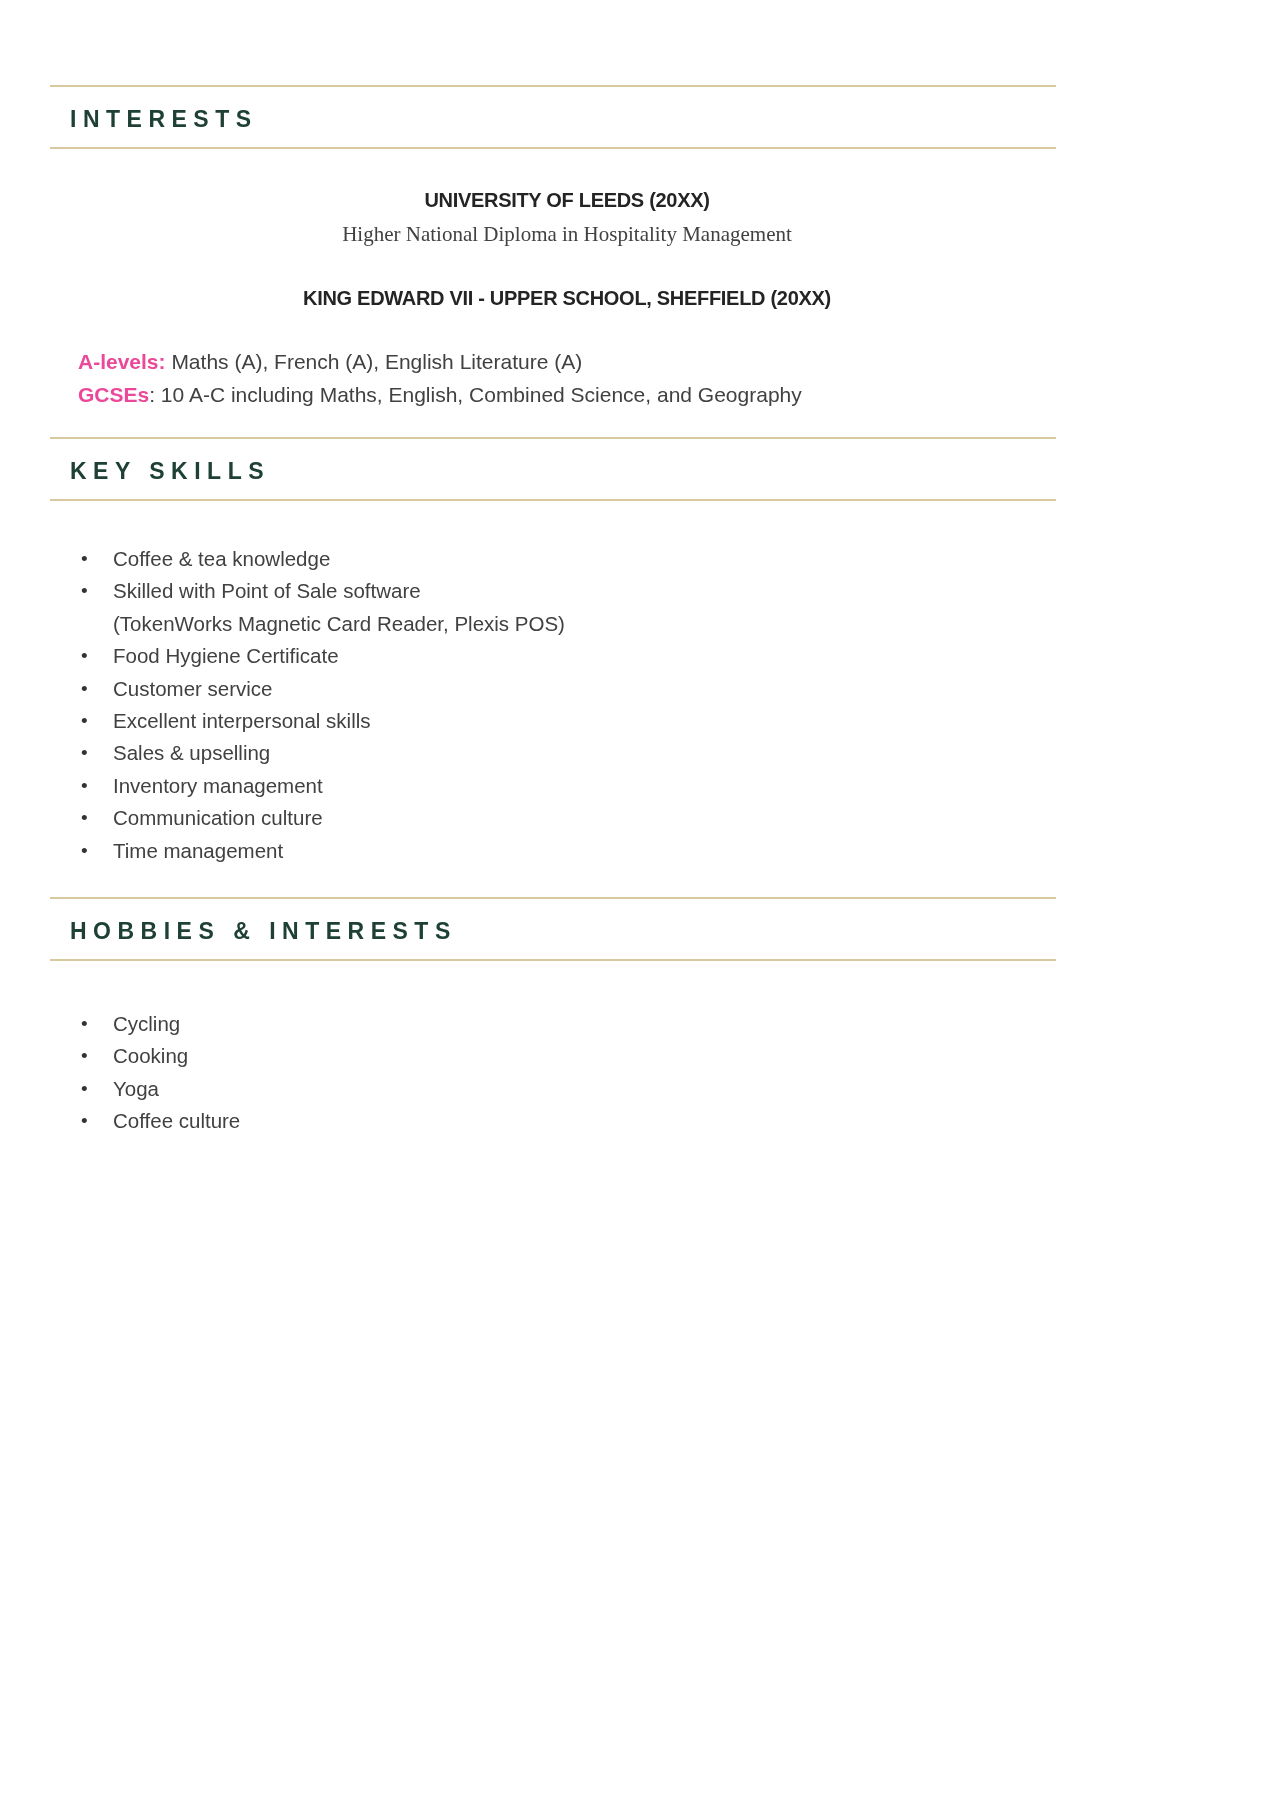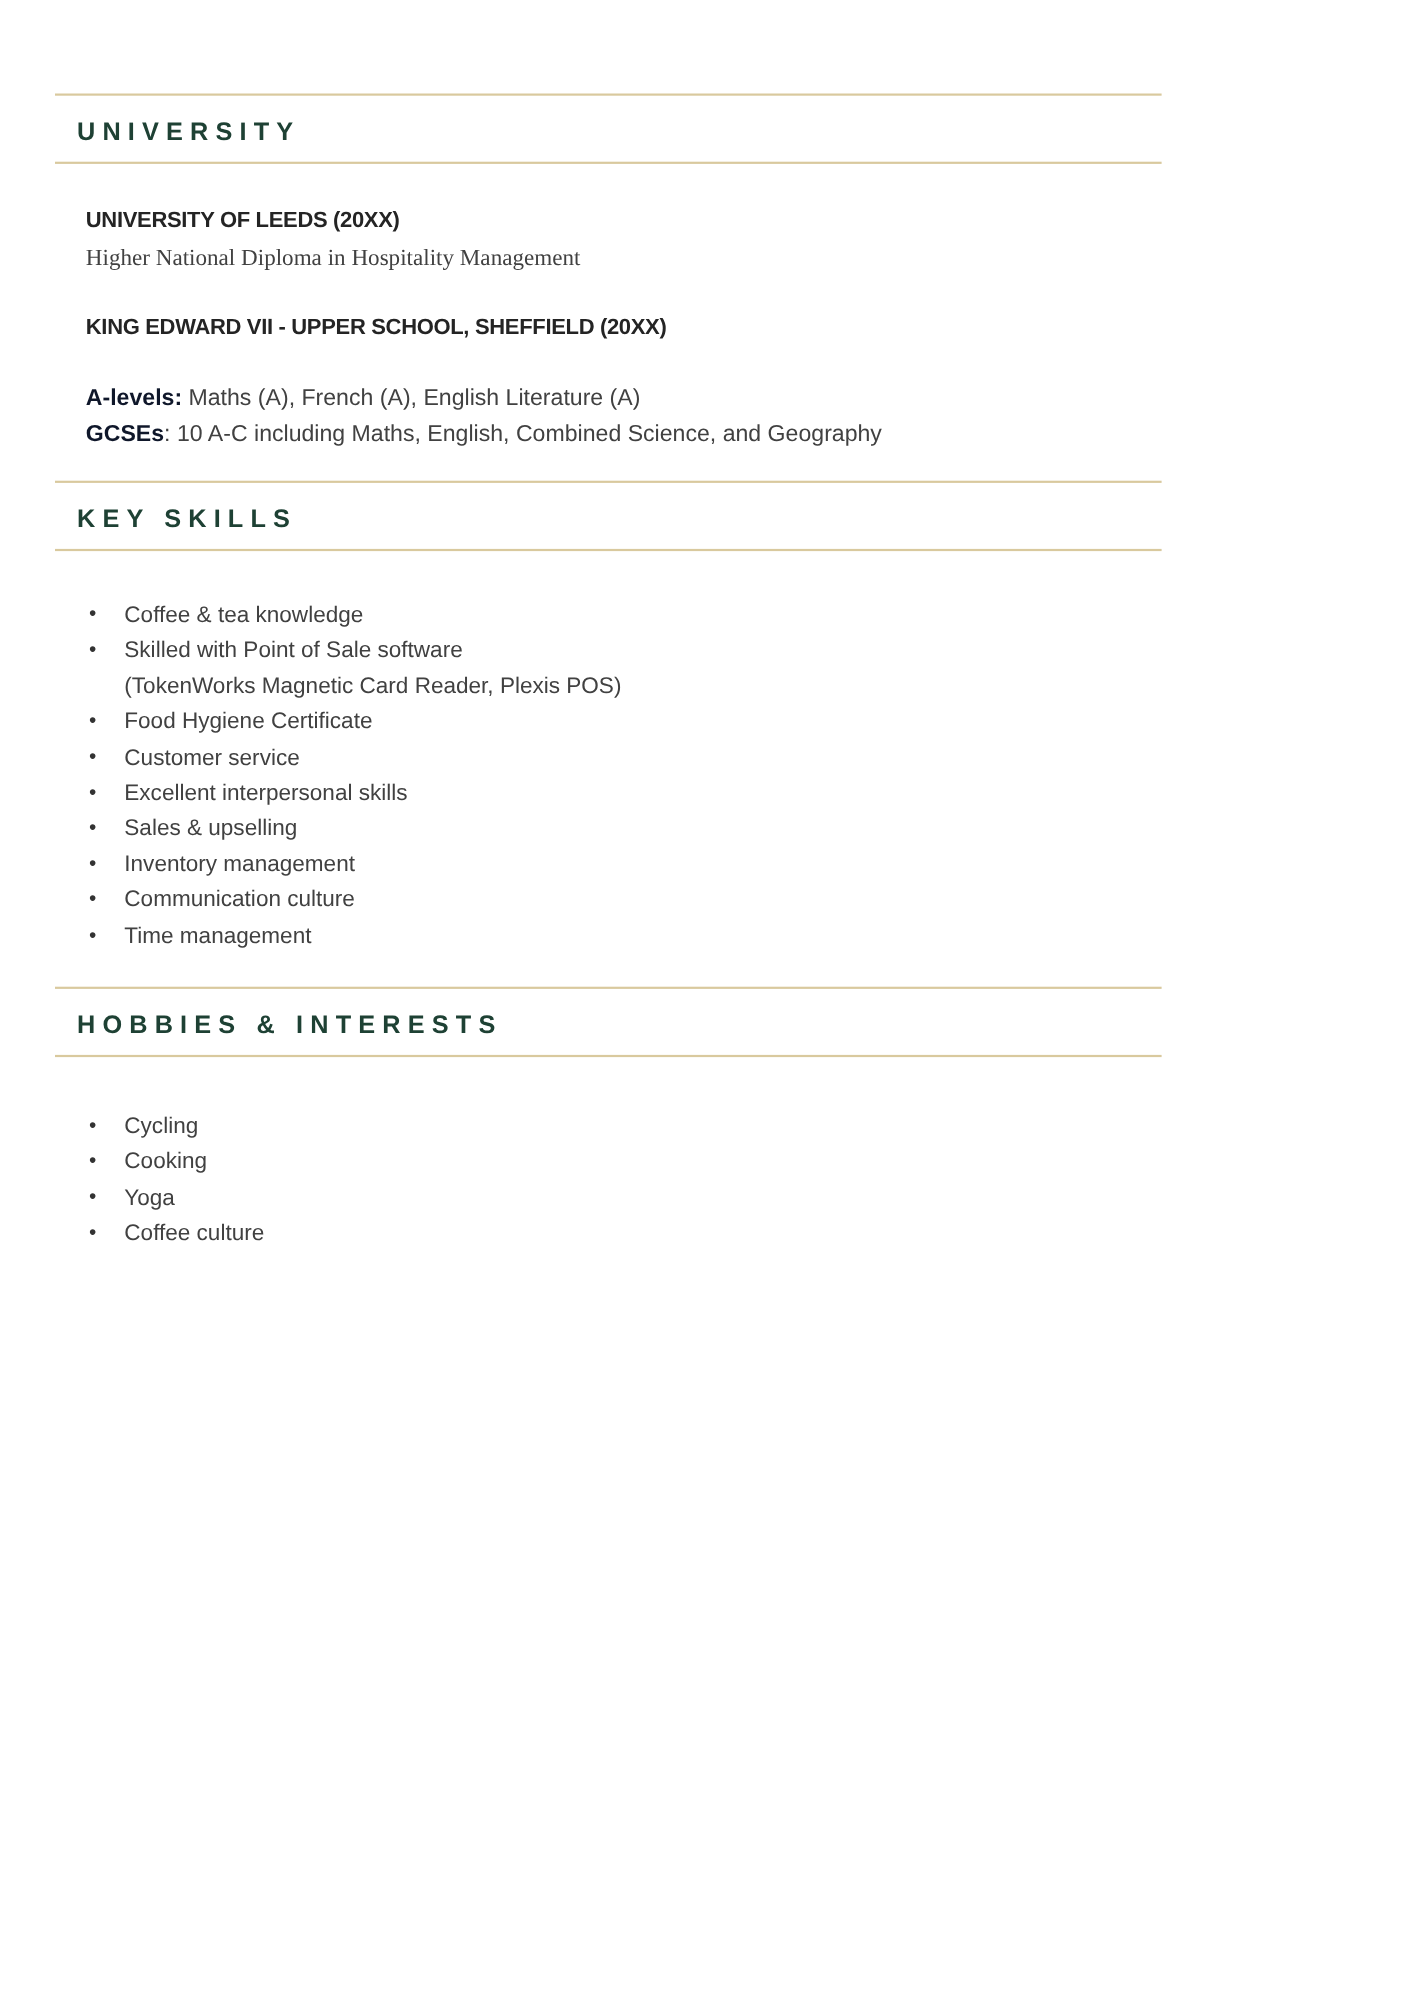--- a/index.html
+++ b/index.html
@@ -31,21 +31,21 @@
   h2.section-heading {
     font-size:23px;
     font-weight:700;
     letter-spacing:6.5px;
     color:#1e4134;
     margin:19px 0 0 20px;
     line-height:26px;
   }
   .rule-after-heading { margin-top:15px; }
 
-  .edu-entry { margin-left:28px; }
+  .edu-entry { margin-left:28px;text-align:center; }
   .school-name {
     margin-top:39px;
     font-size:20px;
     font-weight:700;
     letter-spacing:-0.3px;
     color:#242424;
     line-height:24px;
   }
   .school-detail {
     margin-top:9px;
@@ -55,21 +55,21 @@
     line-height:26px;
     font-family:Liberation Serif, serif;
   }
 
   .quals { margin:36px 0 0 28px; }
   .qual-line {
     font-size:21px;
     color:#414141;
     line-height:32.5px;
   }
-  .qual-line strong { color:#0f172a; font-weight:700; }
+  .qual-line strong { color:#ec4899; font-weight:700; }
 
   ul.bullet-list {
     list-style:none;
     margin-top:42px;
     font-size:20.5px;
     color:#414141;
   }
   ul.bullet-list li {
     position:relative;
     padding-left:63px;
@@ -91,21 +91,21 @@
   ul.hobby-list { margin-top:47px; }
 </style>
 </head>
 <body>
 
 <div class="page">
   <div class="content">
 
     <section>
       <hr class="rule rule-top">
-      <h2 class="section-heading">UNIVERSITY</h2>
+      <h2 class="section-heading">INTERESTS</h2>
       <hr class="rule rule-after-heading">
 
       <div class="edu-entry">
         <div class="school-name">UNIVERSITY OF LEEDS (20XX)</div>
         <div class="school-detail">Higher National Diploma in Hospitality Management</div>
       </div>
 
       <div class="edu-entry">
         <div class="school-name">KING EDWARD VII - UPPER SCHOOL, SHEFFIELD (20XX)</div>
       </div>

